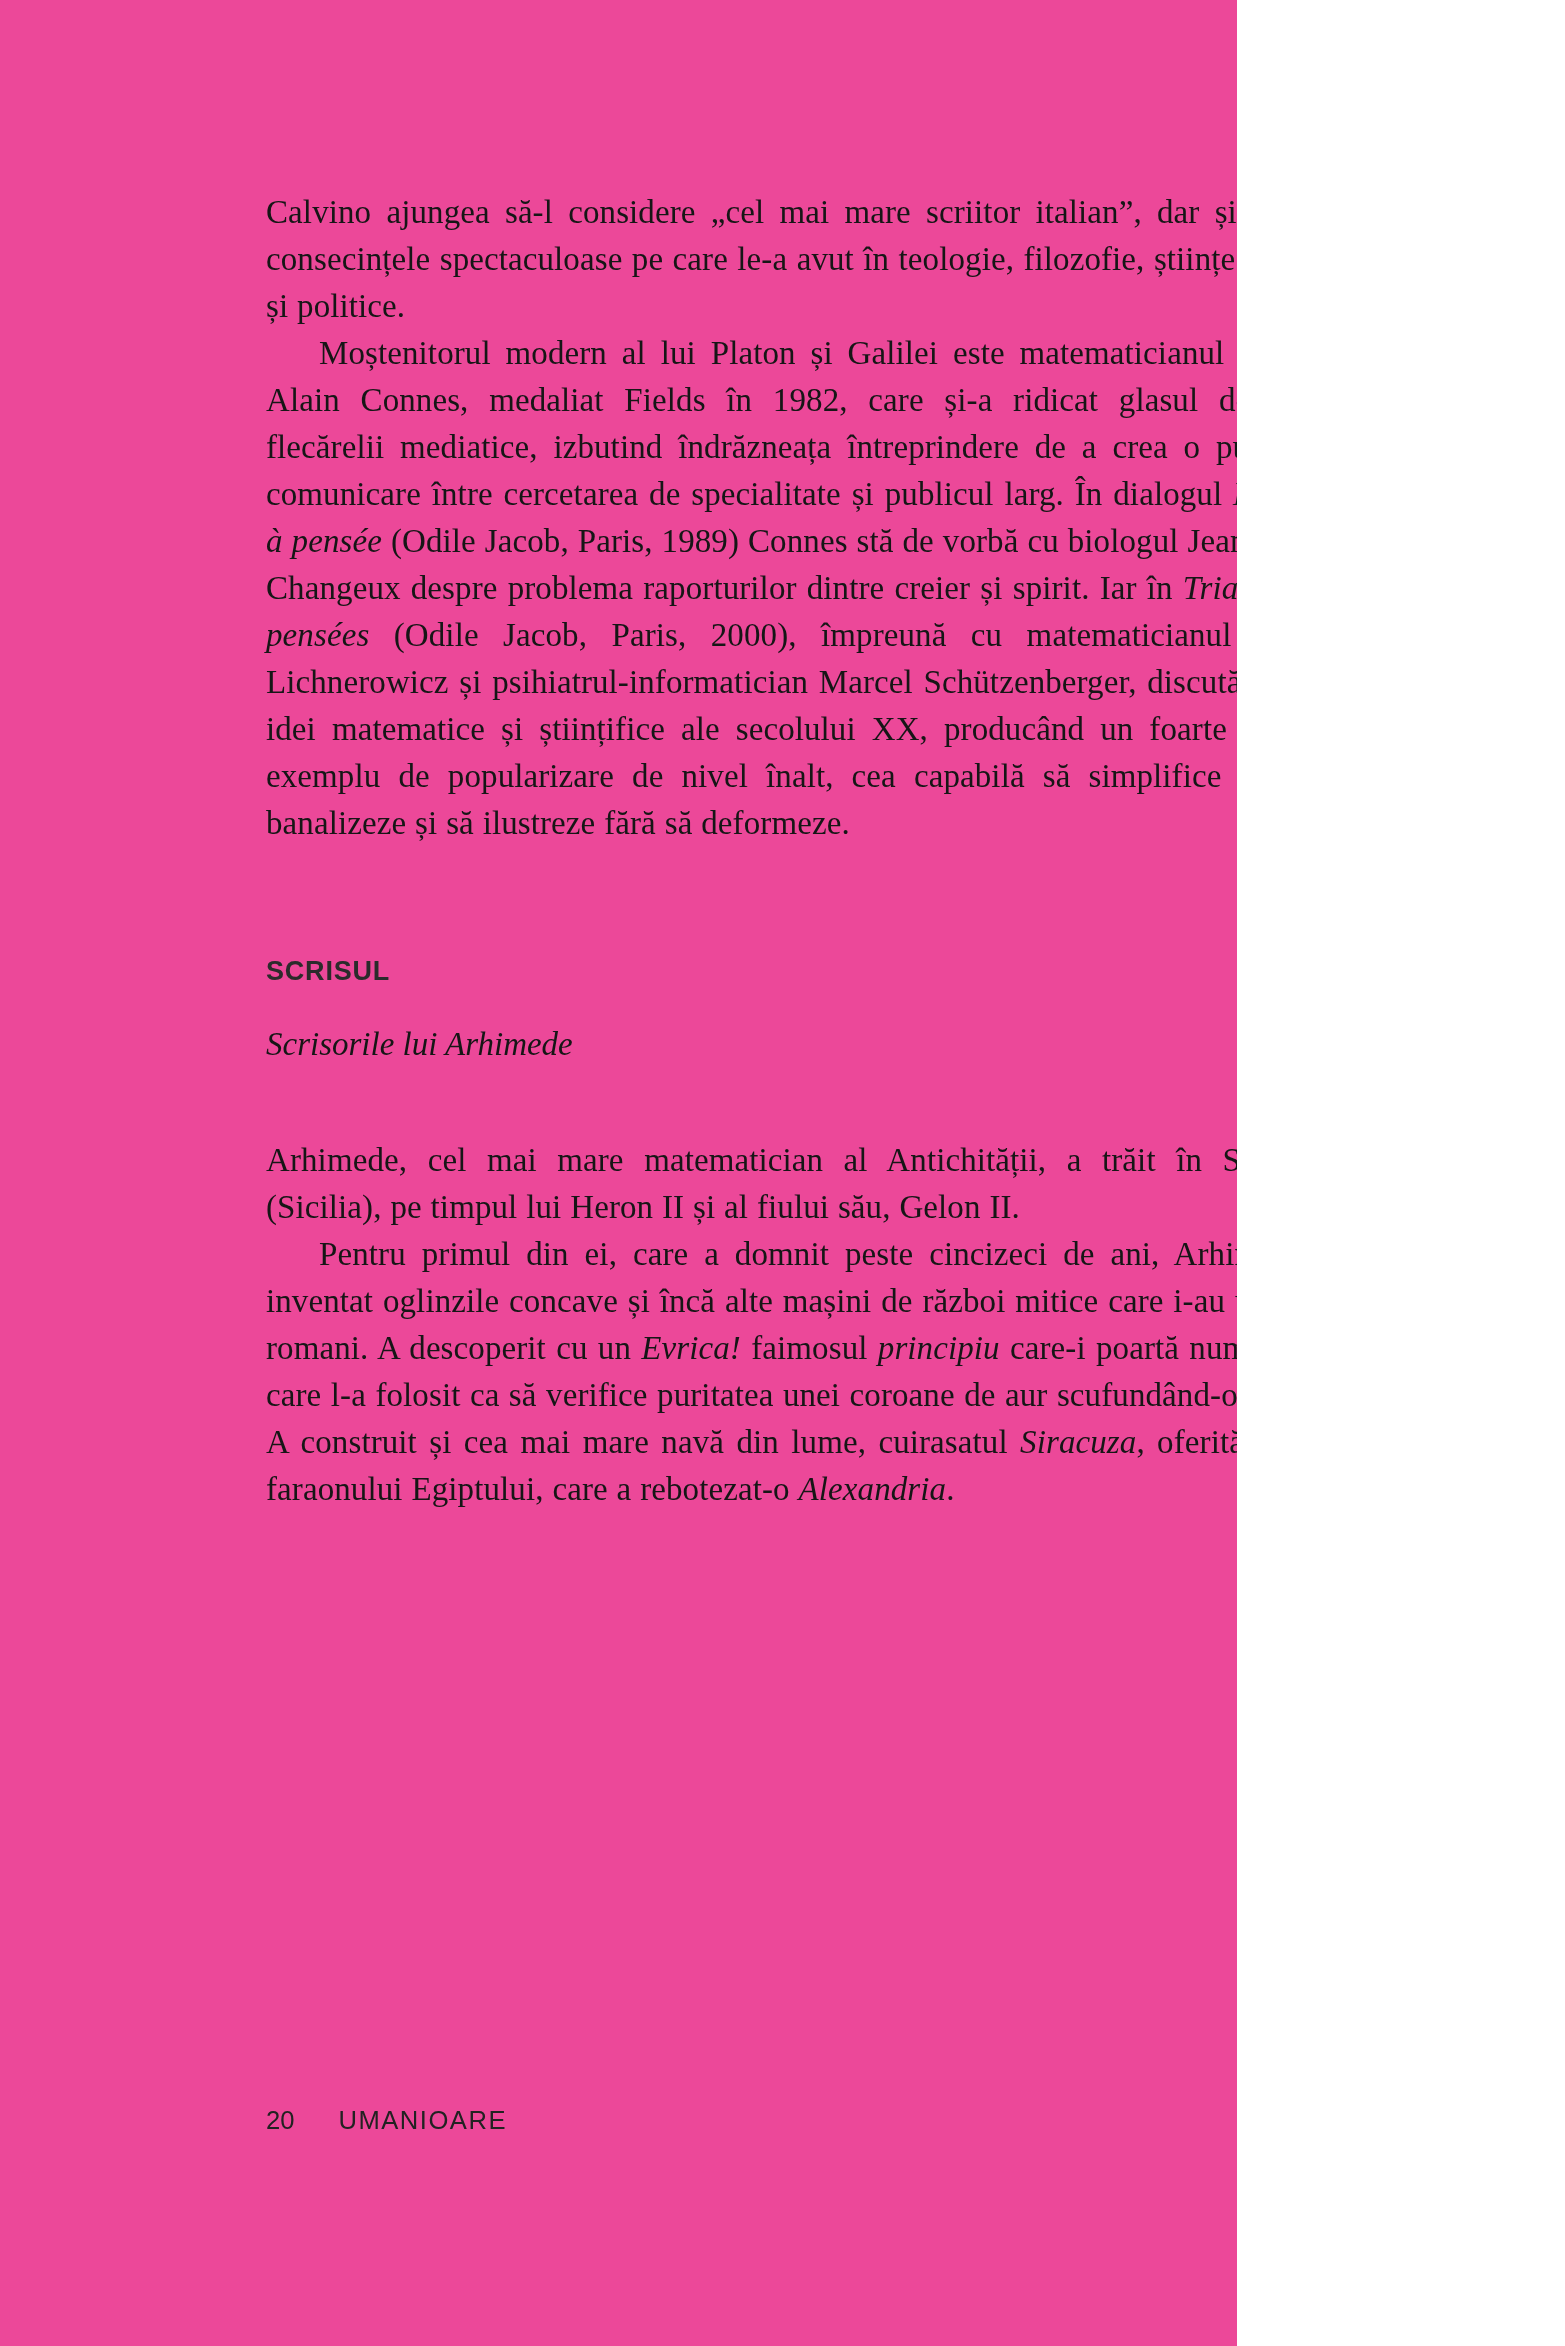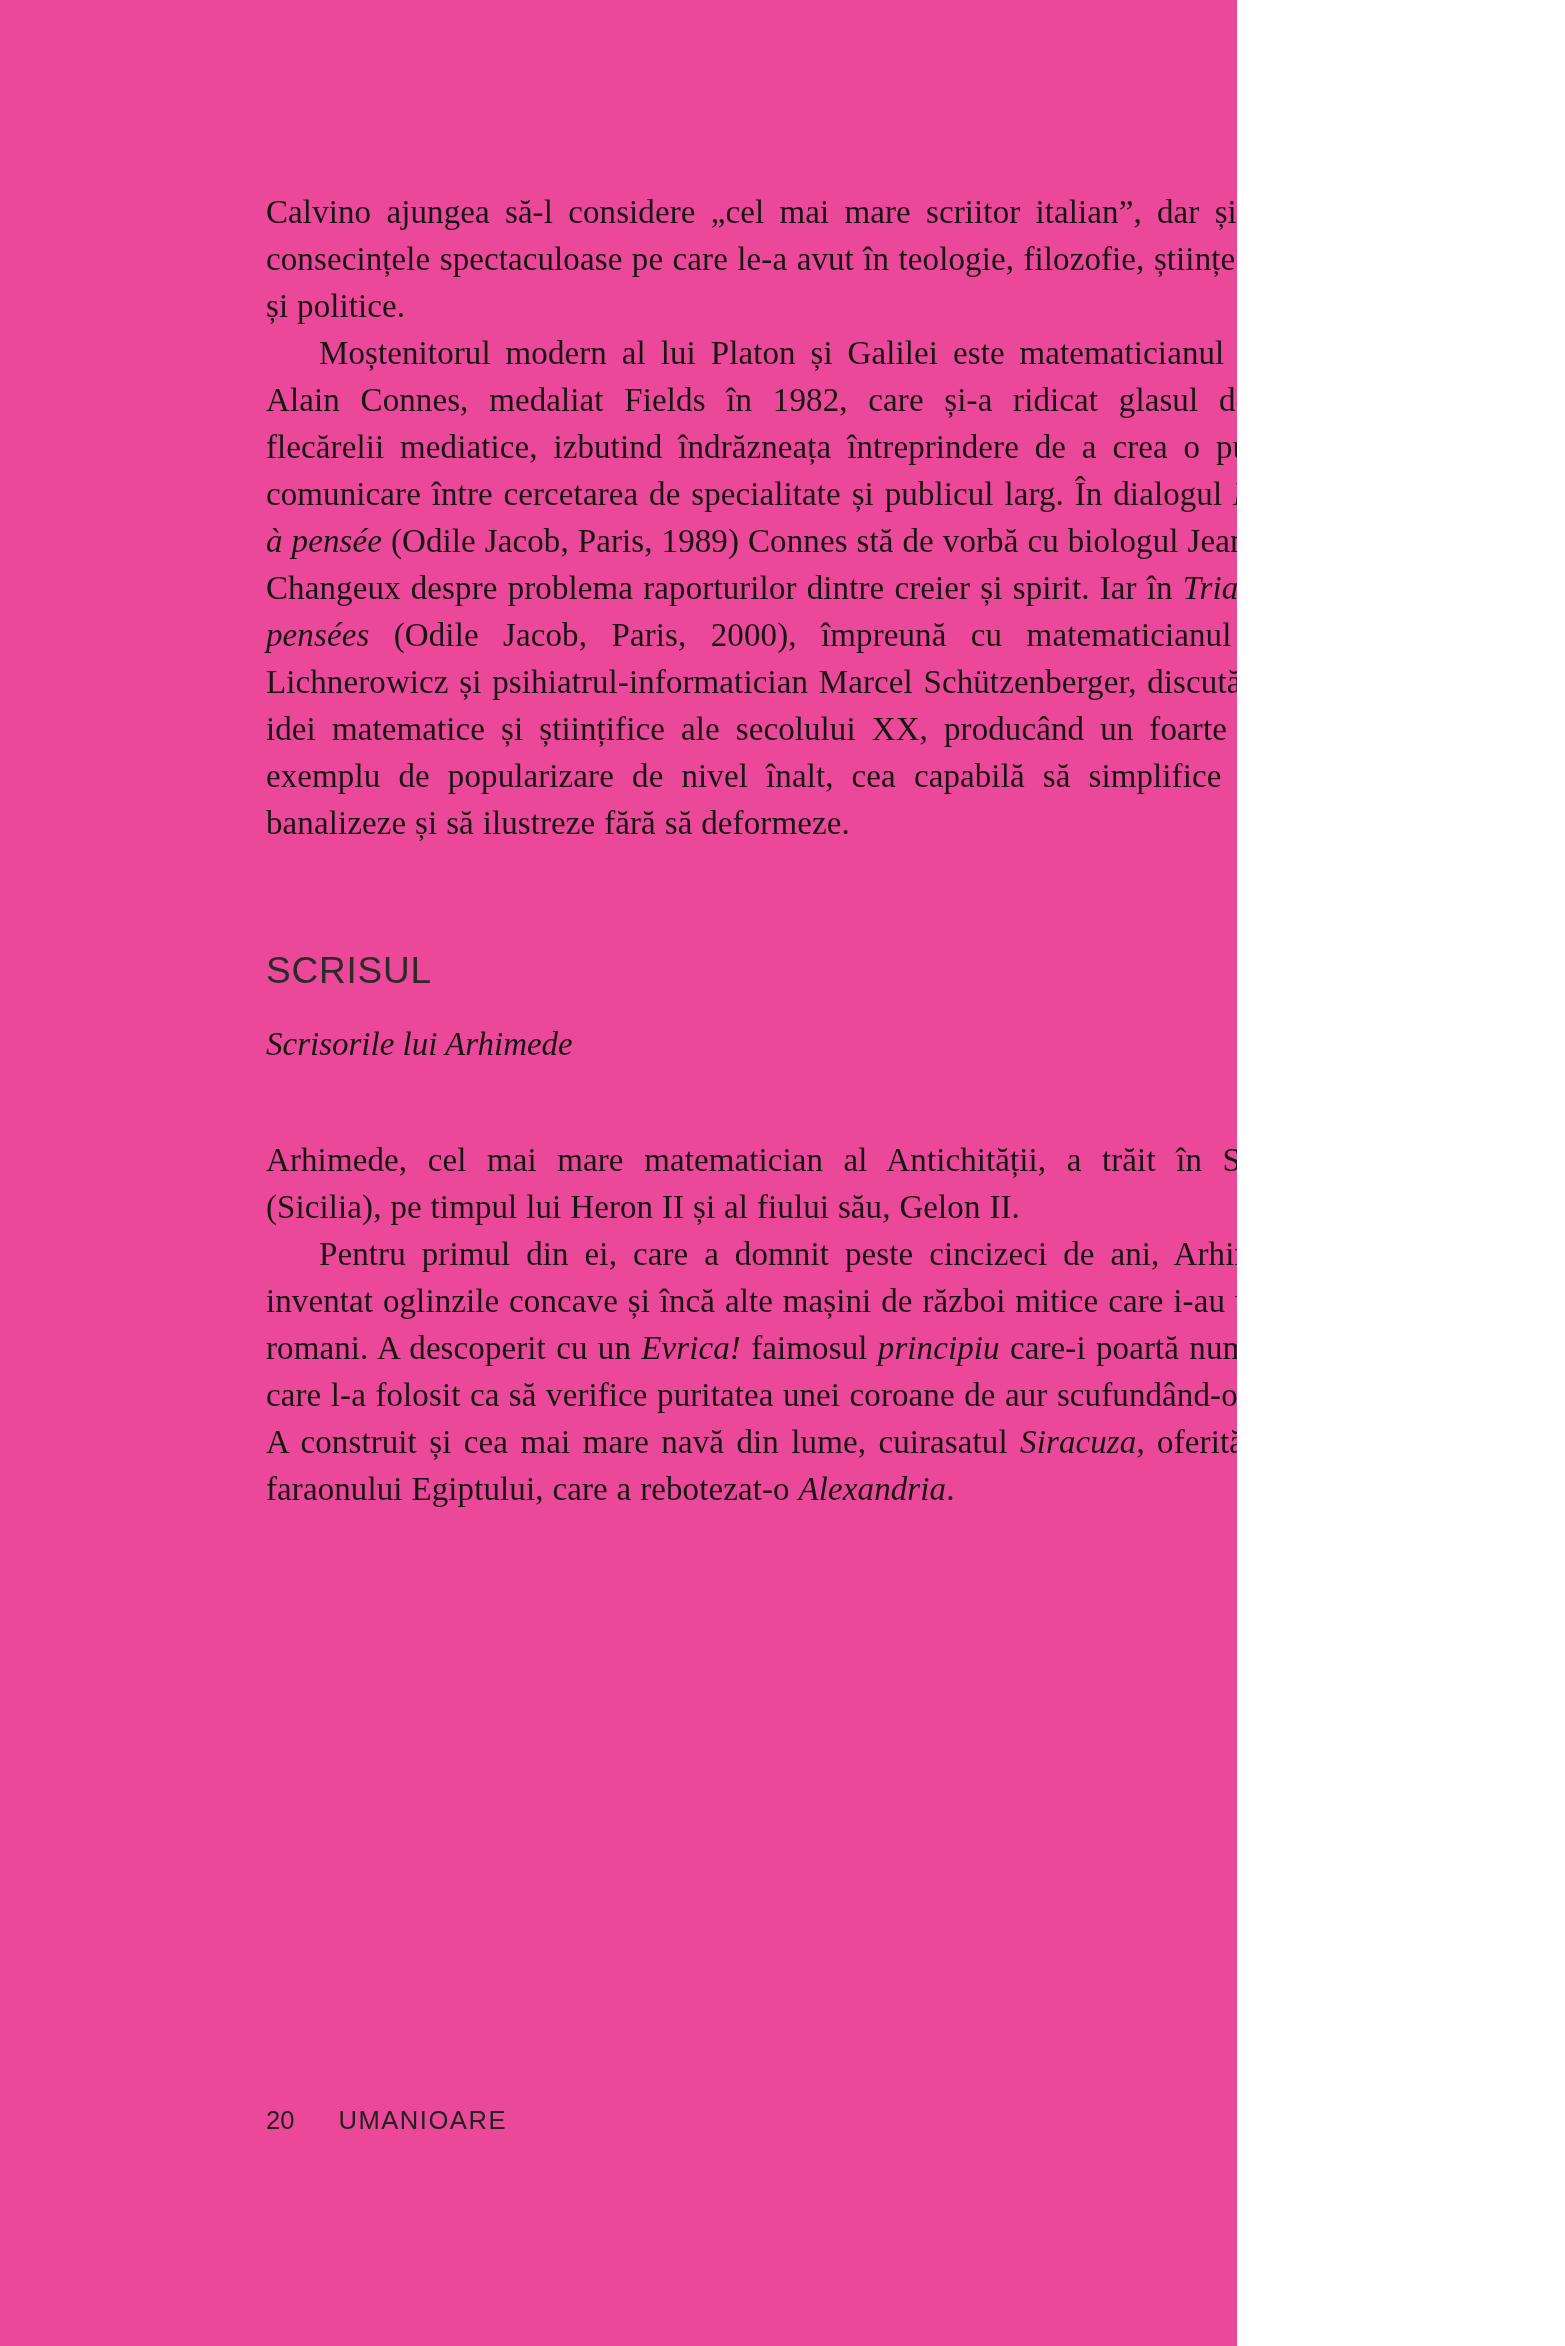--- a/index.html
+++ b/index.html
@@ -29,22 +29,22 @@
     line-height: 47px;
     text-align: justify;
     letter-spacing: 0.1px;
     word-spacing: 0.5px;
   }
   .body-p.indent { text-indent: 53px; }
   .body-p em { font-style: italic; }
   .section-heading {
     margin: 106px 0 0 0;
     font-family: "Liberation Sans", "DejaVu Sans", sans-serif;
-    font-weight: 400;
-    font-size: 37px;
+    font-weight: 700;
+    font-size: 27px;
     line-height: 36px;
     letter-spacing: 0.8px;
     color: #2b2b2b;
   }
   .section-subheading {
     margin: 34px 0 17px 0;
     font-style: italic;
     font-weight: 400;
     font-size: 33px;
     line-height: 42px;

